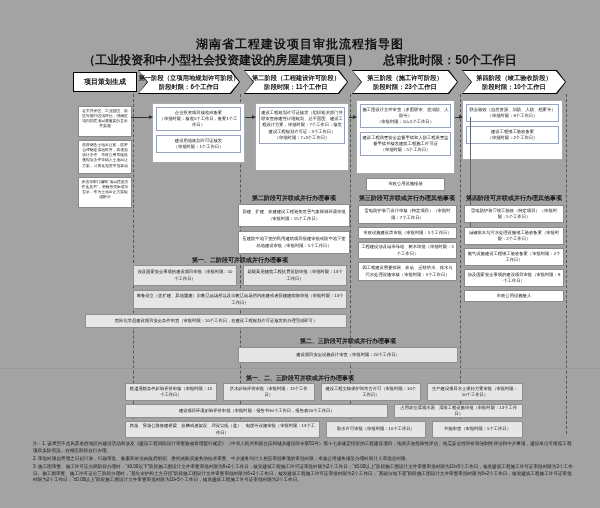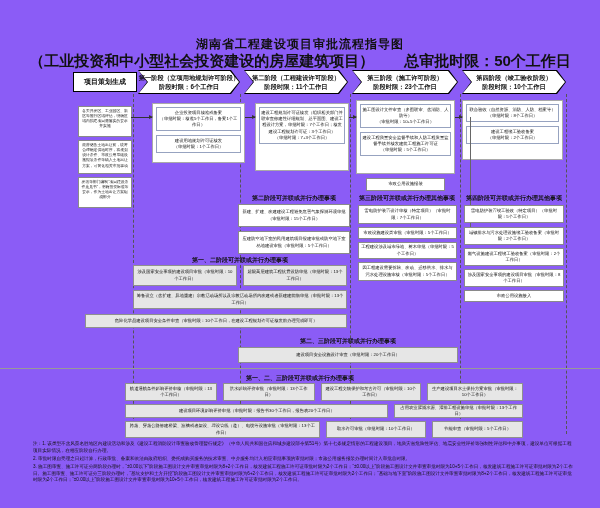--- a/index.html
+++ b/index.html
@@ -1,20 +1,20 @@
 <!DOCTYPE html>
 <html><head>
 <meta charset="utf-8">
 <style>
   html,body{margin:0;padding:0;background:#fff;}
   body{width:600px;height:508px;font-family:"Liberation Sans",sans-serif;color:#111;}
-  #canvas{position:relative;width:600px;height:508px;background:#8b5cf6;overflow:hidden;}
+  #canvas{position:relative;width:600px;height:508px;background:#a3a3a3;overflow:hidden;}
   .abs{position:absolute;box-sizing:border-box;}
   .title{left:0;top:36px;width:600px;text-align:center;font-size:12px;font-weight:bold;letter-spacing:1px;}
-  .subtitle{left:0;top:52px;width:600px;text-align:center;font-size:15px;font-weight:bold;}
+  .subtitle{left:0;top:52px;width:600px;text-align:center;font-size:12px;font-weight:bold;}
   .hdrbox{border:1px solid #000;display:flex;align-items:center;justify-content:center;font-size:7px;font-weight:bold;background:#fff;}
   .banner{height:24px;}
   .banner .shape-o{position:absolute;inset:0;background:#000;clip-path:polygon(0 0,calc(100% - 9px) 0,100% 50%,calc(100% - 9px) 100%,0 100%,9px 50%);}
   .banner .shape-i{position:absolute;inset:1px;background:#fff;clip-path:polygon(0 0,calc(100% - 9px) 0,100% 50%,calc(100% - 9px) 100%,0 100%,9px 50%);}
   .banner .txt{position:relative;z-index:1;text-align:center;font-size:6.3px;font-weight:bold;line-height:1.5;padding-top:3px;}
   .vdash{width:0;border-left:1px dashed #555;}
   .hline{height:0;border-top:1px solid #999;}
   .pbox{border:1px solid #8a8a8a;background:#fff;font-size:3.8px;line-height:1.35;padding:2px;text-align:center;color:#222;}
   .container{border:1px solid #a9a9a9;background:#fff;padding:3px;display:flex;flex-direction:column;gap:4px;}
   .ibox{border:1px solid #97a3c0;background:#fff;padding:2px 1px;text-align:center;font-size:4.3px;line-height:1.4;}

